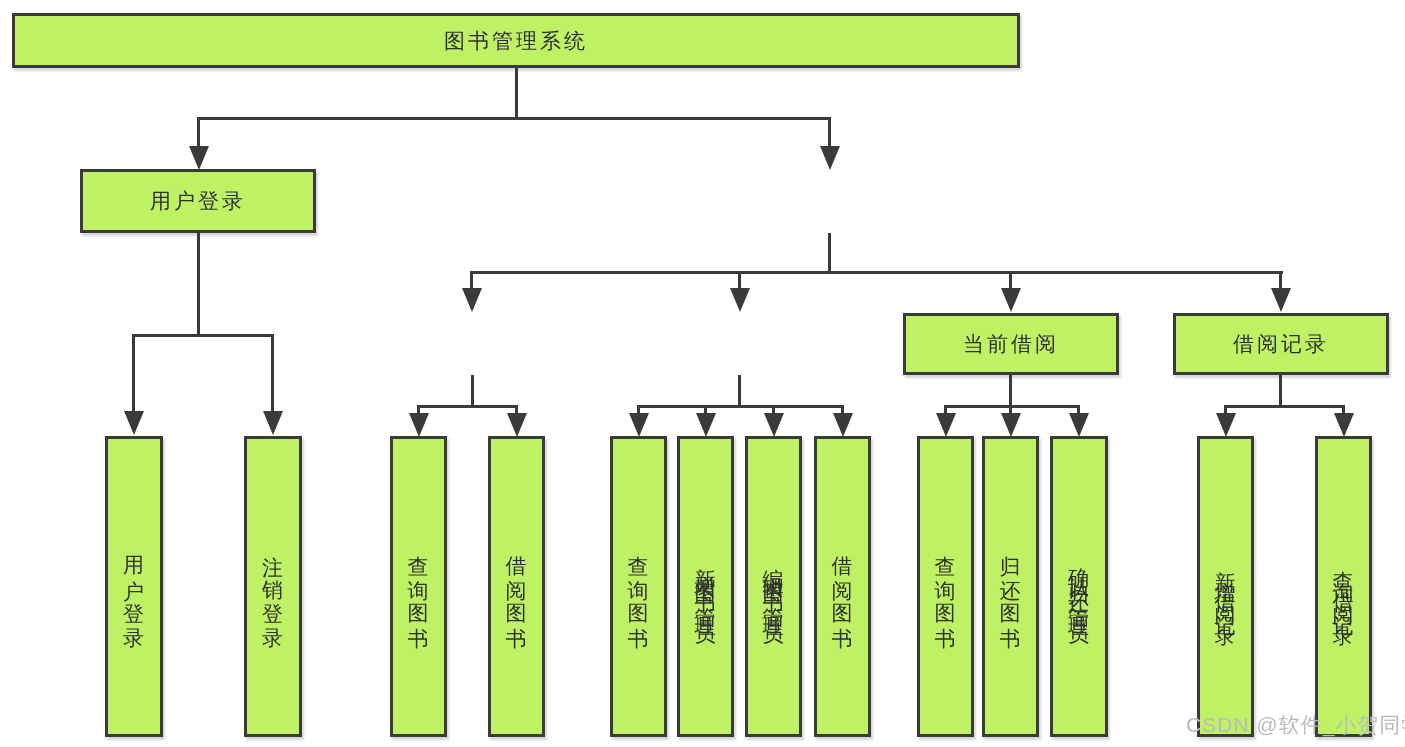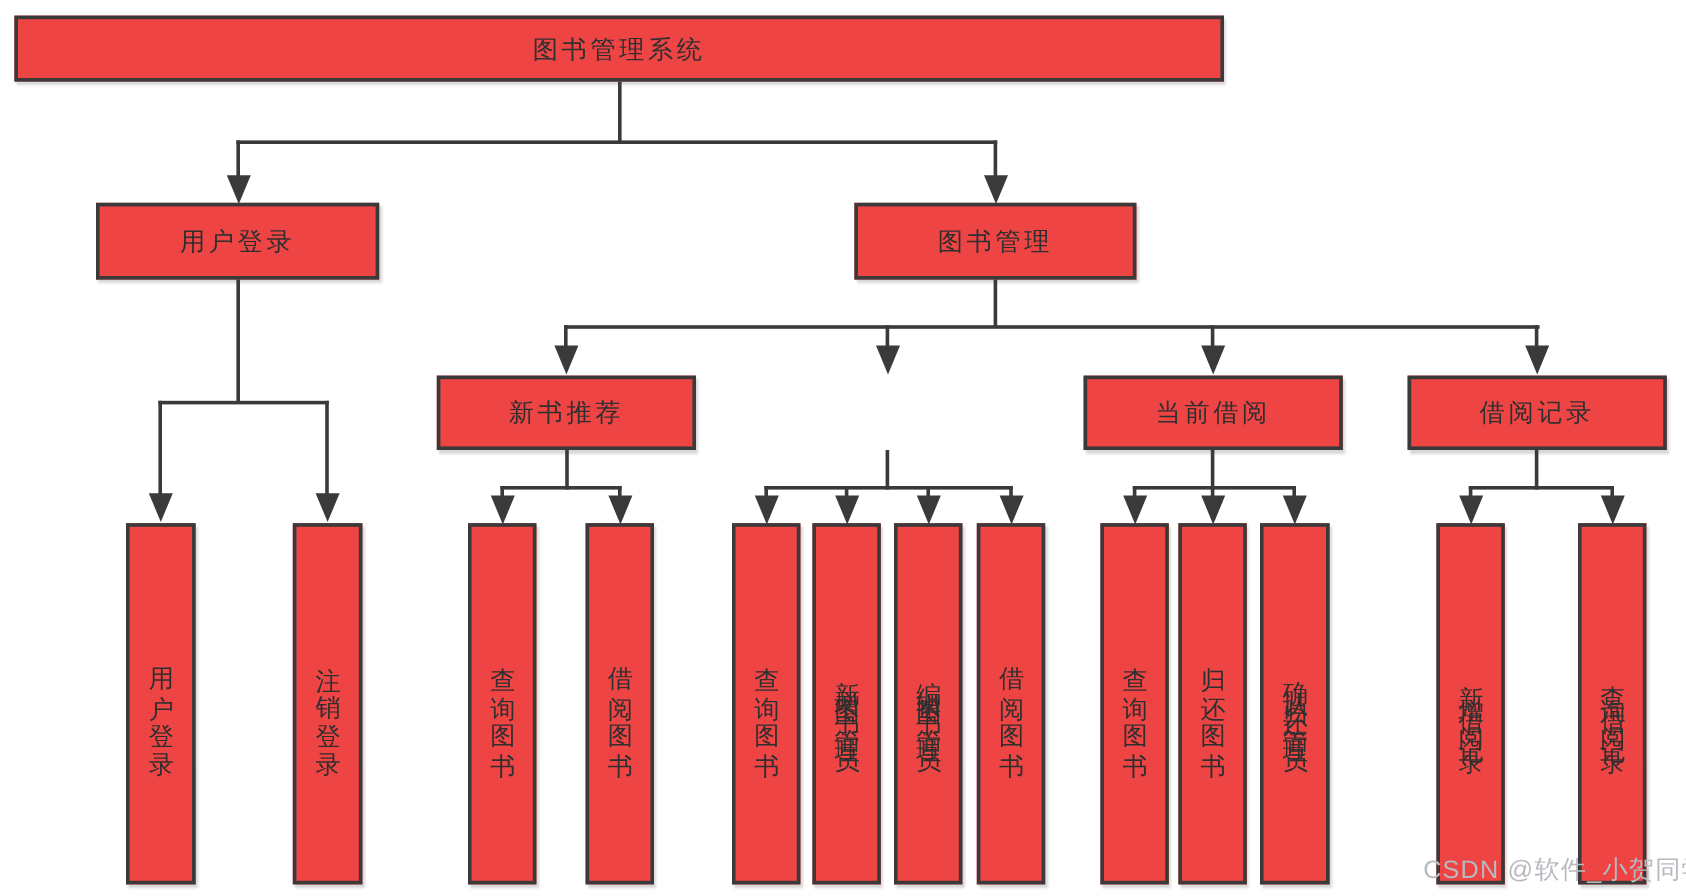--- a/index.html
+++ b/index.html
@@ -7,21 +7,21 @@
   #canvas {
     position: relative;
     width: 1405px;
     height: 747px;
     background: #ffffff;
     overflow: hidden;
     font-family: "Liberation Sans", "DejaVu Sans", sans-serif;
   }
   .node {
     position: absolute;
-    background: #ef4444;
+    background: #bef264;
     border: 3px solid #3a3a3a;
     display: flex;
     align-items: center;
     justify-content: center;
     color: #2f2f2f;
     box-shadow: 2px 3px 2px rgba(140,140,140,0.35);
   }
   .node.h .lbl {
     font-size: 21px;
     letter-spacing: 3px;
@@ -63,27 +63,21 @@
 
 <div id="canvas">
 
   <div class="node h" style="left:12px; top:13px; width:1008px; height:55px;">
     <span class="lbl">图书管理系统</span>
   </div>
 
   <div class="node h" style="left:80px; top:169px; width:236px; height:64px;">
     <span class="lbl">用户登录</span>
   </div>
-  <div class="node h" style="left:712px; top:169px; width:235px; height:64px;">
-    <span class="lbl">图书管理</span>
-  </div>
 
-  <div class="node h" style="left:364px; top:313px; width:216px; height:62px;">
-    <span class="lbl">新书推荐</span>
-  </div>
   <div class="node h" style="left:1173px; top:313px; width:216px; height:62px;">
     <span class="lbl">借阅记录</span>
   </div>
   <div class="node h" style="left:903px; top:313px; width:216px; height:62px;">
     <span class="lbl">当前借阅</span>
   </div>
 
   <div class="node v v4" style="left:105px; top:436px; width:58px; height:301px;">
     <span class="lbl">用户登录</span>
   </div>

